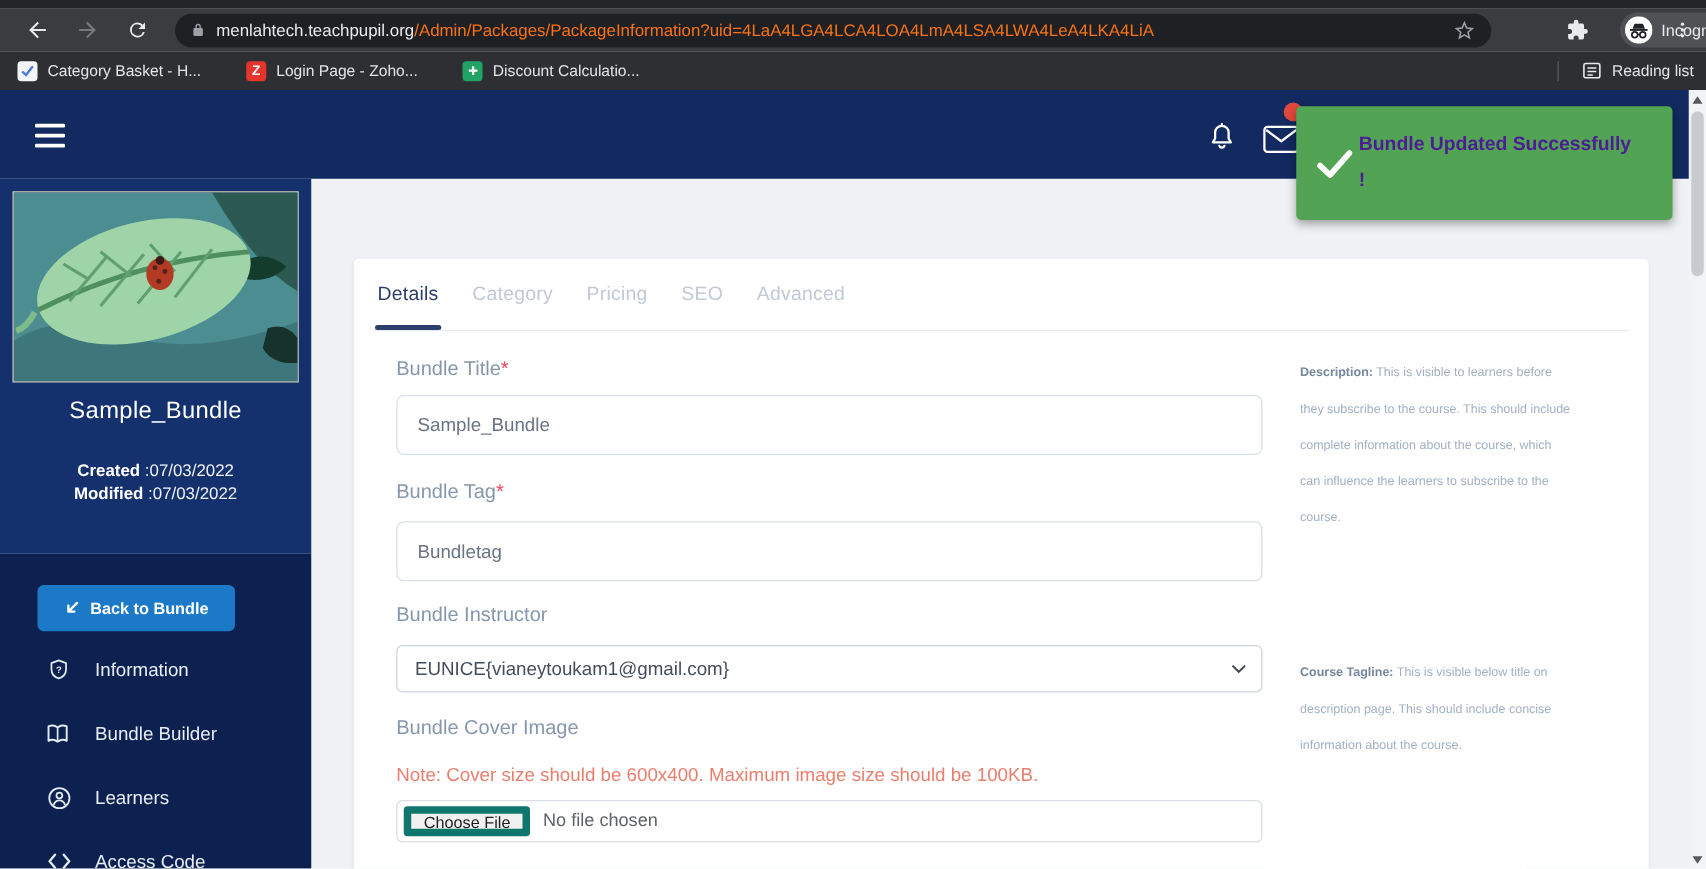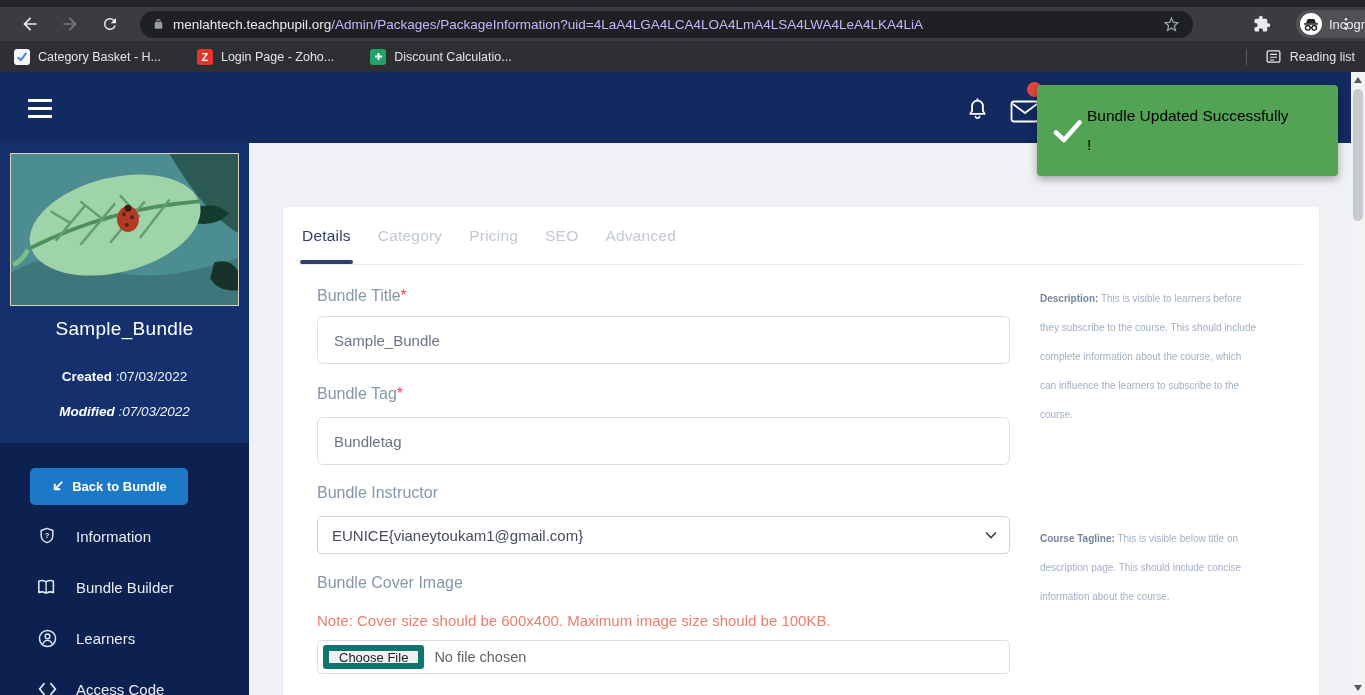--- a/index.html
+++ b/index.html
@@ -6,21 +6,21 @@
   body { font-family: "Liberation Sans", sans-serif; }
   .screen { position: relative; width: 1365px; height: 695px; overflow: hidden; background: #eff1f4; }
 
   
   .frame-strip { position: absolute; left:0; top:0; width:1365px; height:7px; background:#232529; }
   .toolbar { position: absolute; left:0; top:7px; width:1365px; height:34px; background:#3b3c3f; }
   .nav-btn { position:absolute; top:7px; width:20px; height:20px; display:flex; align-items:center; justify-content:center; cursor:pointer; }
   .url-pill { position:absolute; left:140px; top:4px; width:1053px; height:27px; background:#1f2023; border-radius:14px; display:flex; align-items:center; padding:0 12px; overflow:hidden; }
   .url-text { font-size:13.5px; white-space:nowrap; margin-left:8px; flex:1; overflow:hidden; }
   .url-domain { color:#e8eaed; }
-  .url-path { color:#c4b5fd; }
+  .url-path { color:#f97316; }
   .incog-pill { position:absolute; left:1296px; top:3px; height:28px; background:#505155; border-radius:14px; display:flex; align-items:center; padding:0 12px 0 4px; gap:7px; }
   .incog-label { color:#e8eaed; font-size:13px; }
 
   .bookmarks-bar { position:absolute; left:0; top:41px; width:1365px; height:31px; background:#2e2f32; display:flex; align-items:center; }
   .bm-item { display:flex; align-items:center; gap:8px; margin-left:14px; cursor:pointer; }
   .bm-item + .bm-item { margin-left:36px; }
   .bm-label { color:#e2e4e7; font-size:12.5px; }
   .fav { width:16px; height:16px; border-radius:3px; display:flex; align-items:center; justify-content:center; flex:0 0 16px; }
   .fav-training { background:#f4f5f6; }
   .fav-zoho { background:#e4342b; color:#fff; font-size:11px; font-weight:bold; }
@@ -64,21 +64,21 @@
   .file-box { position:absolute; left:34px; width:693px; height:34px; border:1px solid #d9dee5; border-radius:5px; display:flex; align-items:center; padding:0 5px; background:#fff; cursor:pointer; }
   .file-btn { height:24px; padding:0 10px; background:#f1f1f1; border:6px solid #0f766e; border-radius:3px; font-size:13px; color:#202124; display:flex; align-items:center; font-family:inherit; cursor:pointer; }
   .file-status { font-size:14.5px; color:#5f6368; margin-left:10px; }
 
   .help-col { position:absolute; left:1040px; width:218px; font-size:10px; line-height:29px; color:#a2b0c3; }
   .help-col b { color:#75869c; }
 
   
   .toast { position:absolute; left:1037px; top:85px; width:301px; height:91px; background:#53a355; border-radius:4px; box-shadow:0 3px 8px rgba(0,0,0,.35); z-index:20; }
   .toast-check { position:absolute; left:16px; top:34px; }
-  .toast-text { position:absolute; left:50px; top:16px; width:242px; color:#000000; font-size:15.5px; font-weight:normal; line-height:29px; }
+  .toast-text { position:absolute; left:50px; top:16px; width:242px; color:#4c1d95; font-size:15.5px; font-weight:bold; line-height:29px; }
 
   
   .scrollbar { position:absolute; left:1351px; top:72px; width:14px; height:623px; background:#f1f3f4; z-index:15; }
   .sb-arrow { position:absolute; left:0; width:14px; height:15px; display:flex; align-items:center; justify-content:center; cursor:pointer; }
   .tri-up { width:0; height:0; border-left:4px solid transparent; border-right:4px solid transparent; border-bottom:6px solid #55585c; }
   .tri-down { width:0; height:0; border-left:4px solid transparent; border-right:4px solid transparent; border-top:6px solid #55585c; }
   .sb-thumb { position:absolute; left:2px; top:17px; width:10px; height:132px; background:#c7cbd0; border-radius:5px; cursor:pointer; }
 </style>
 </head>
 <body>
@@ -200,21 +200,21 @@
       <path d="M45 88 L75 52 M70 92 L105 50 M100 90 L135 48 M130 85 L160 46 M60 70 L40 58 M95 68 L70 48 M130 64 L110 42" stroke="#5fa06c" stroke-width="2.5" fill="none"></path>
       <path d="M17 97 Q10 110 2 112" stroke="#7fbb88" stroke-width="5" fill="none"></path>
       <ellipse cx="118" cy="66" rx="11" ry="13" fill="#b43a24"></ellipse>
       <circle cx="114" cy="61" r="2" fill="#54221a"></circle>
       <circle cx="122" cy="64" r="2" fill="#54221a"></circle>
       <circle cx="117" cy="72" r="2" fill="#54221a"></circle>
       <circle cx="118" cy="55" r="3.5" fill="#3c1a12"></circle>
     </svg>
     <div class="bundle-name">Sample_Bundle</div>
     <div class="meta-row" style="top:226px;"><b>Created</b> <span>:07/03/2022</span></div>
-    <div class="meta-row" style="top:261px;font-style:italic;"><b>Modified</b> <span>:07/03/2022</span></div>
+    <div class="meta-row" style="top:244px;"><b>Modified</b> <span>:07/03/2022</span></div>
   </div>
 
   <div class="side-menu">
     <button class="back-btn">
       <svg width="13" height="13" viewBox="0 0 14 14">
           <path d="M11.5 2.5 4 10M4 4.8V10h5.2" fill="none" stroke="#ffffff" stroke-width="2" stroke-linecap="round" stroke-linejoin="round"></path>
         </svg>
       <span>Back to Bundle</span>
     </button>
 

